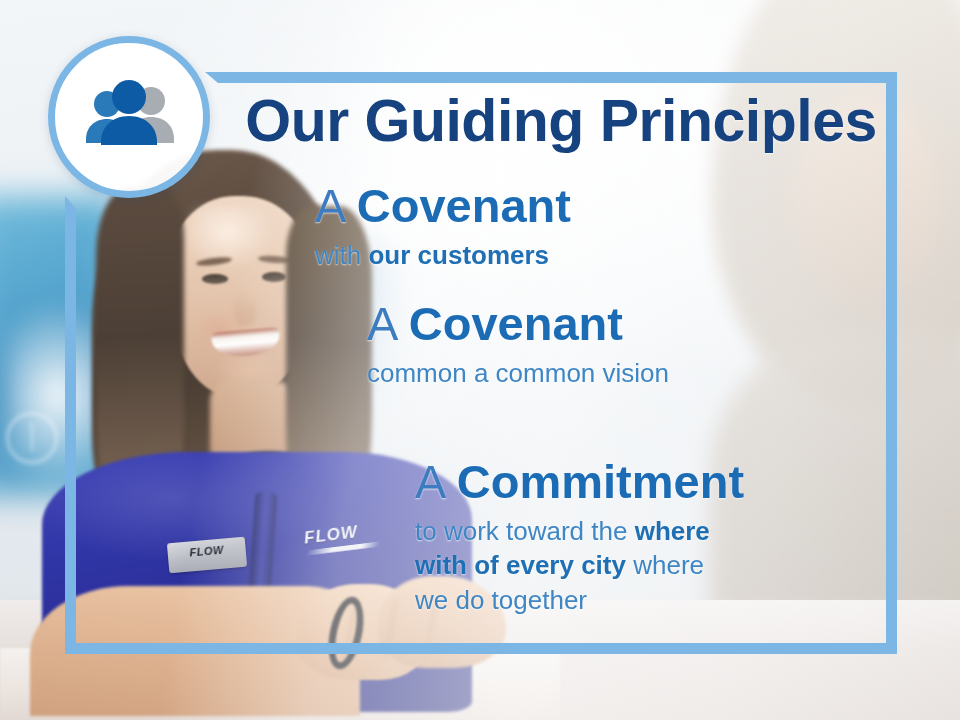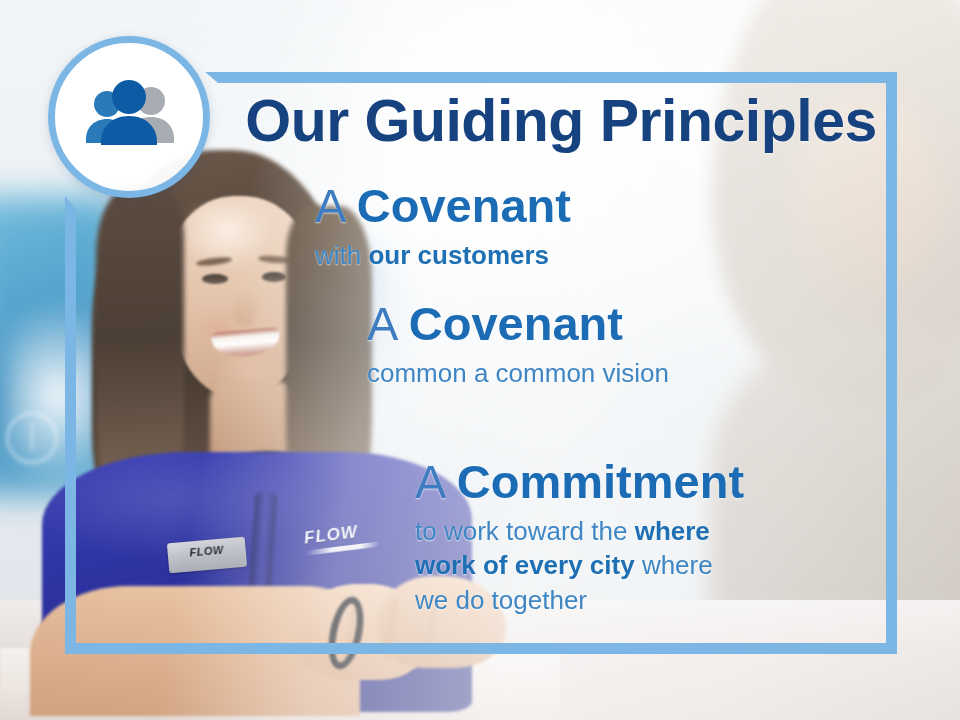--- a/index.html
+++ b/index.html
@@ -515,19 +515,19 @@
           <div><span>common a common vision</span></div>
         </div>
     </div>
 
     <div class="block" id="block-commitment">
       <div class="block-title">
         <span class="t-art">A </span><span class="t-word">Commitment</span>
       </div>
       <div class="block-sub">
           <div><span>to work toward the </span><b>where</b></div>
-          <div><b>work of every city</b><span> where</span></div>
+          <div><b>with of every city</b><span> where</span></div>
           <div><span>we do together</span></div>
         </div>
     </div>
 
   </div>
 </div>
 
 </body></html>

